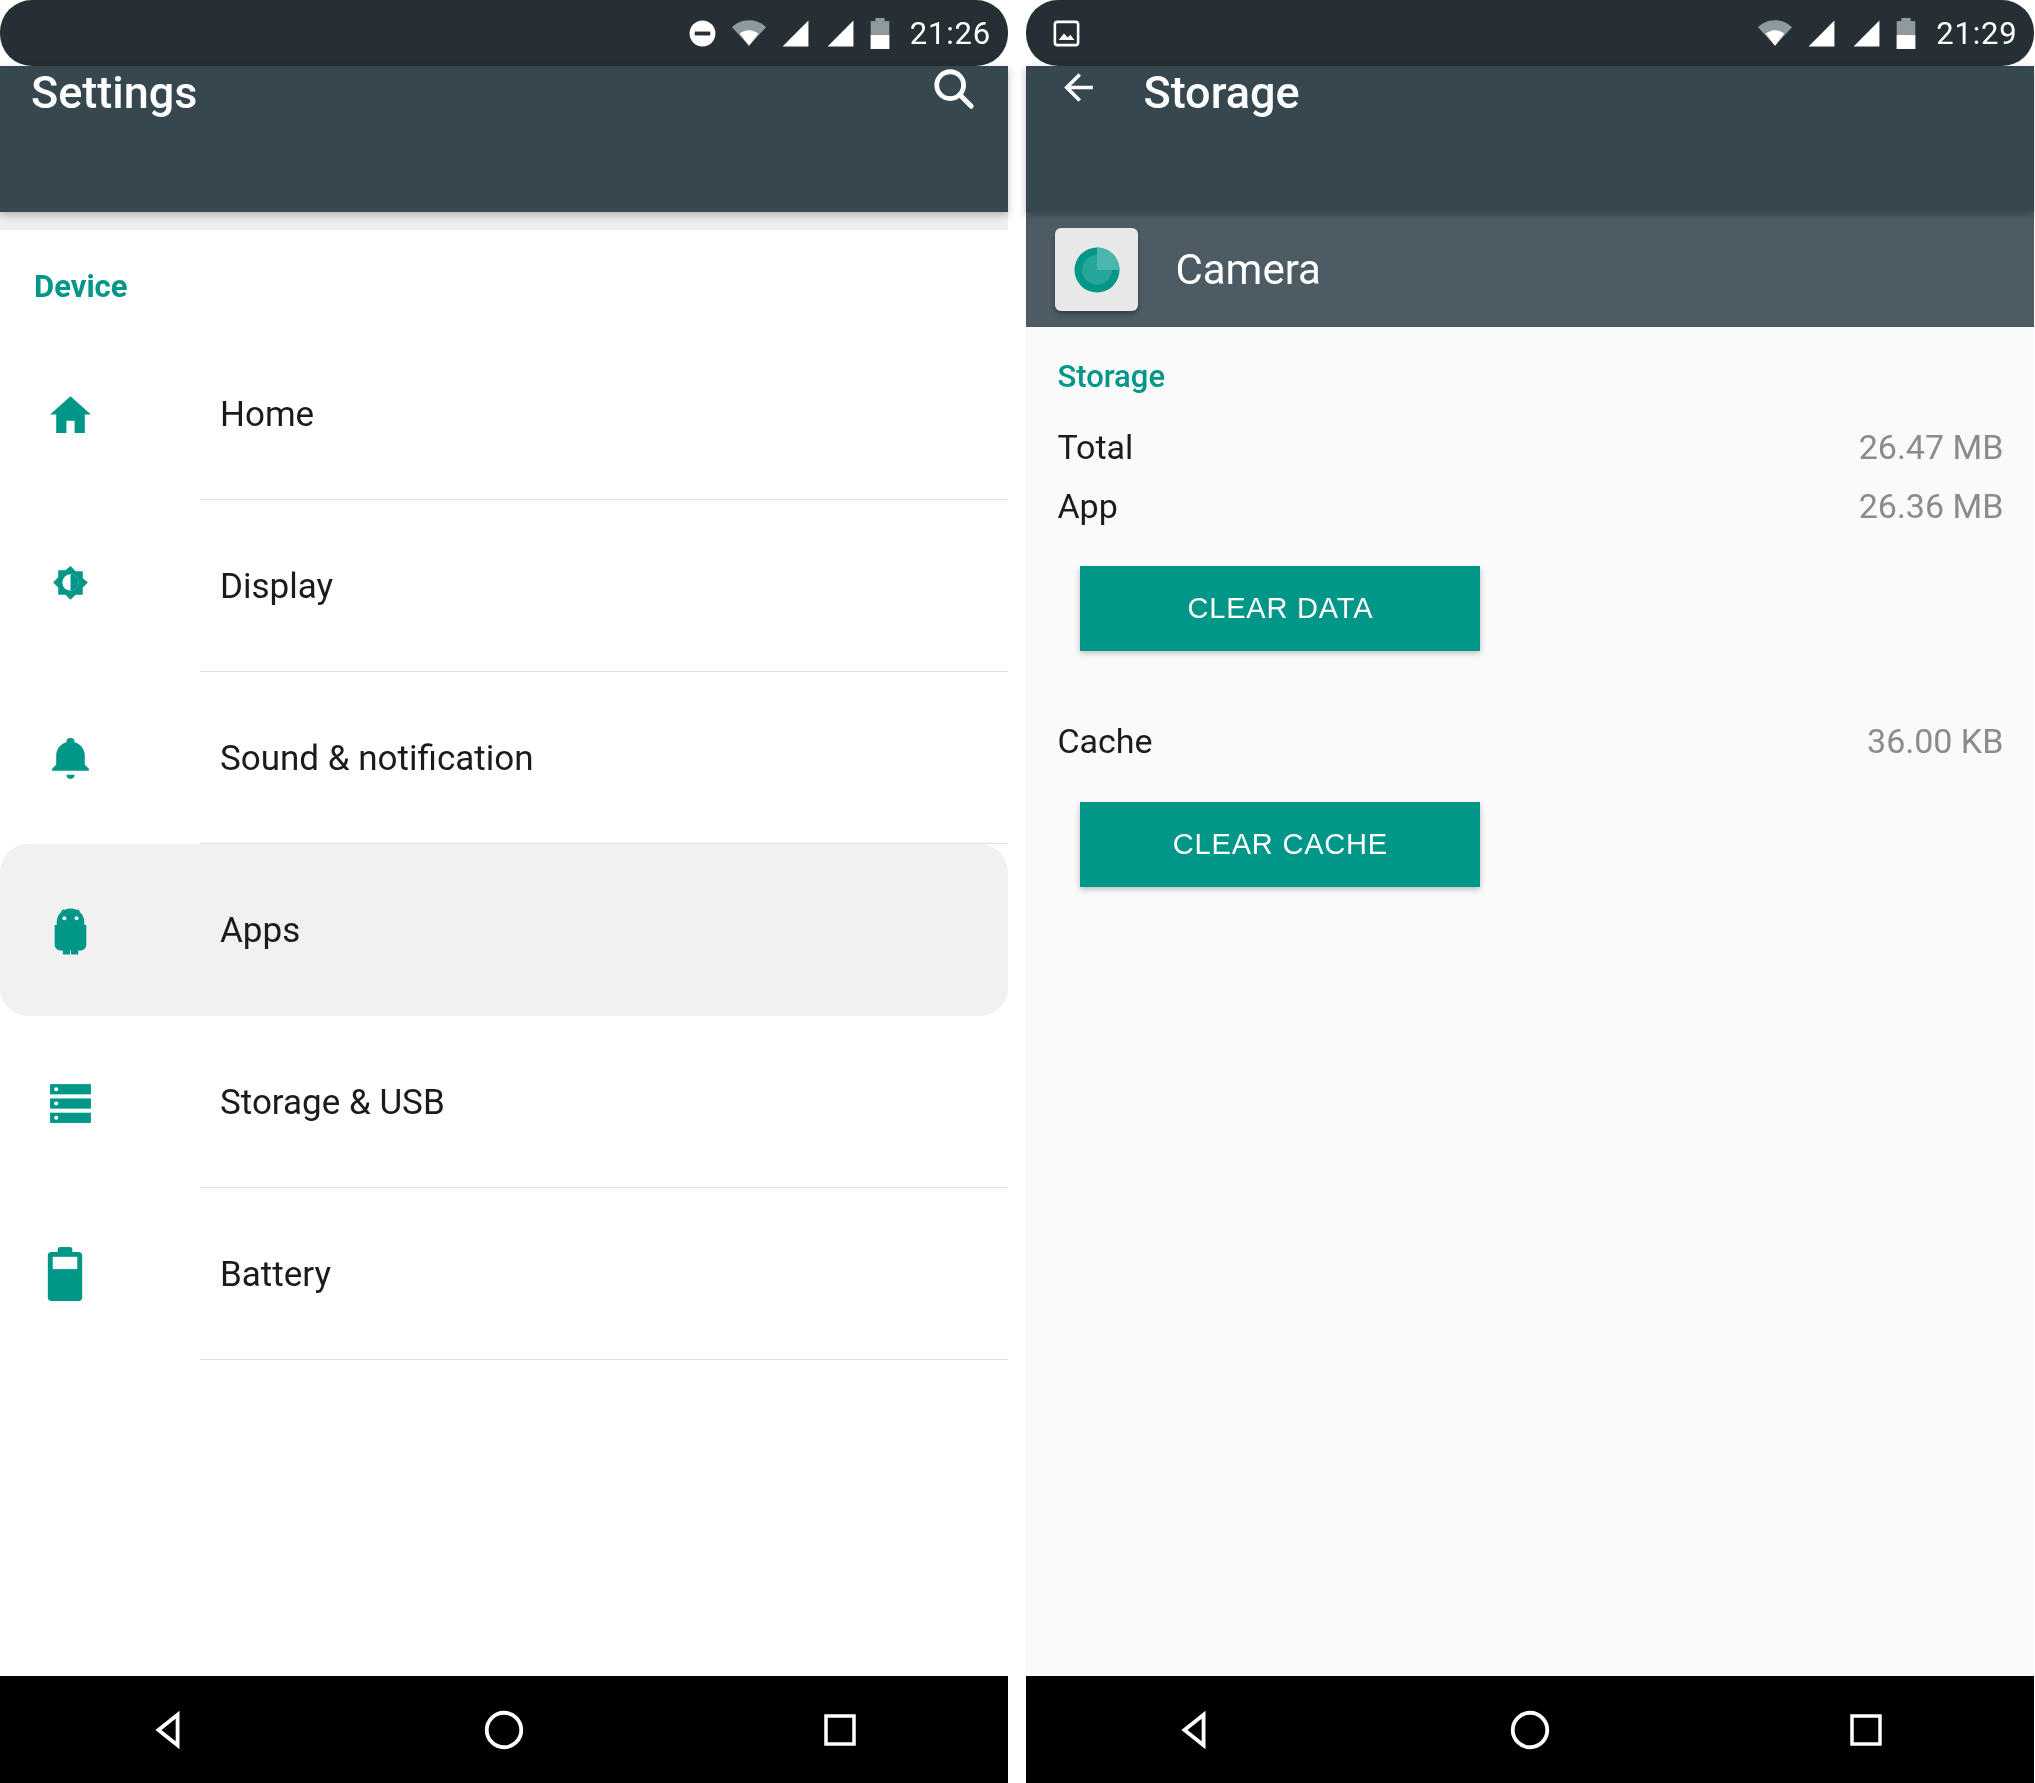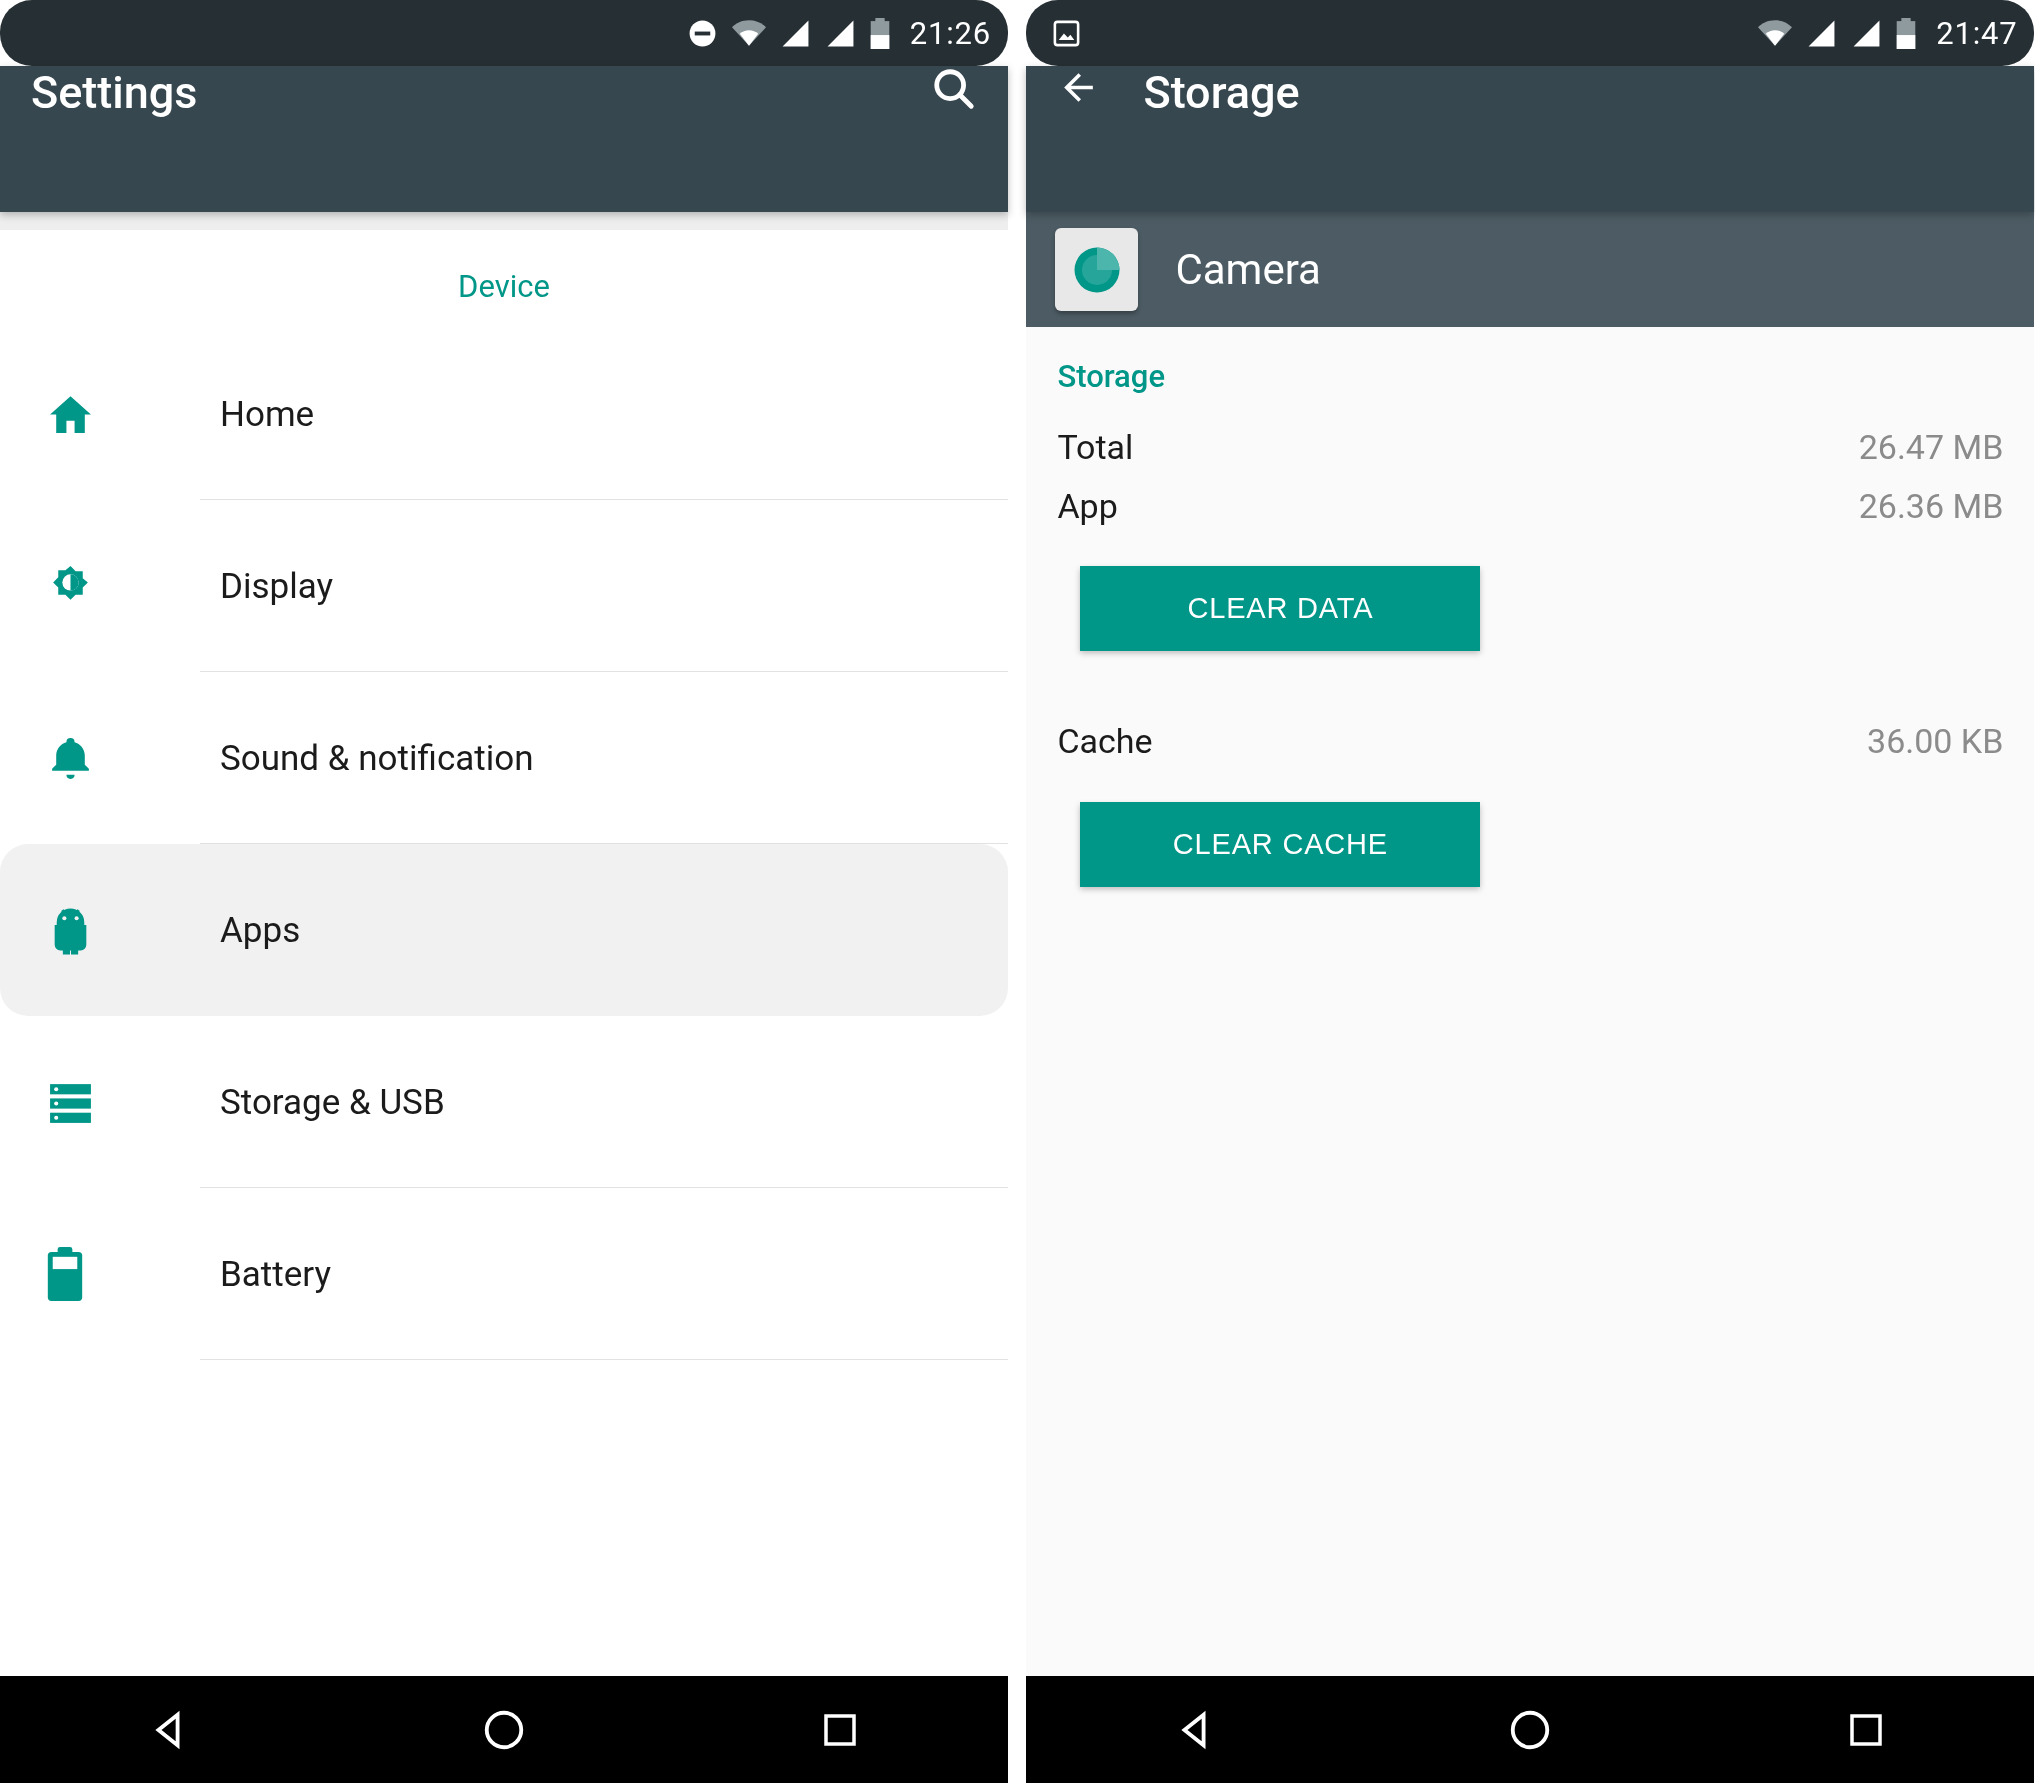--- a/index.html
+++ b/index.html
@@ -82,23 +82,22 @@
     overflow: hidden;
     position: relative;
   }
   .thin-gap {
     height: 18.4px;
     background: #eeeeee;
   }
   .section-header {
     color: #009688;
     font-size: 31px;
-    font-weight: 400;
+    font-weight: 700;
     padding: 38px 34px 23px;
-    text-align: center;
   }
   .menu-list {}
   .menu-item {
     display: flex;
     align-items: center;
     height: 172px;
     padding-left: 46px;
     position: relative;
     gap: 20px;
   }
@@ -381,21 +380,21 @@
             <path fill="#ffffff" d="M2 22L22 2v20z"></path>
           </svg>
       </span>
       <span class="sb-icon">
         <svg width="20" height="31" viewBox="0 0 12 20">
             <rect x="0" y="2" width="12" height="18" fill="#8f9a9f"></rect>
             <rect x="0" y="11" width="12" height="9" fill="#ffffff"></rect>
             <rect x="3" y="0" width="6" height="3" fill="#8f9a9f"></rect>
           </svg>
       </span>
-      <span class="sb-time">21:47</span>
+      <span class="sb-time">21:29</span>
     </div>
   </div>
 
   <div class="appbar">
     <span class="back">
       <svg width="43" height="43" viewBox="0 0 24 24">
           <path fill="#ffffff" d="M20 11H7.8l5.6-5.6L12 4l-8 8 8 8 1.4-1.4L7.8 13H20z"></path>
         </svg>
     </span>
     <span class="title">Storage</span>

